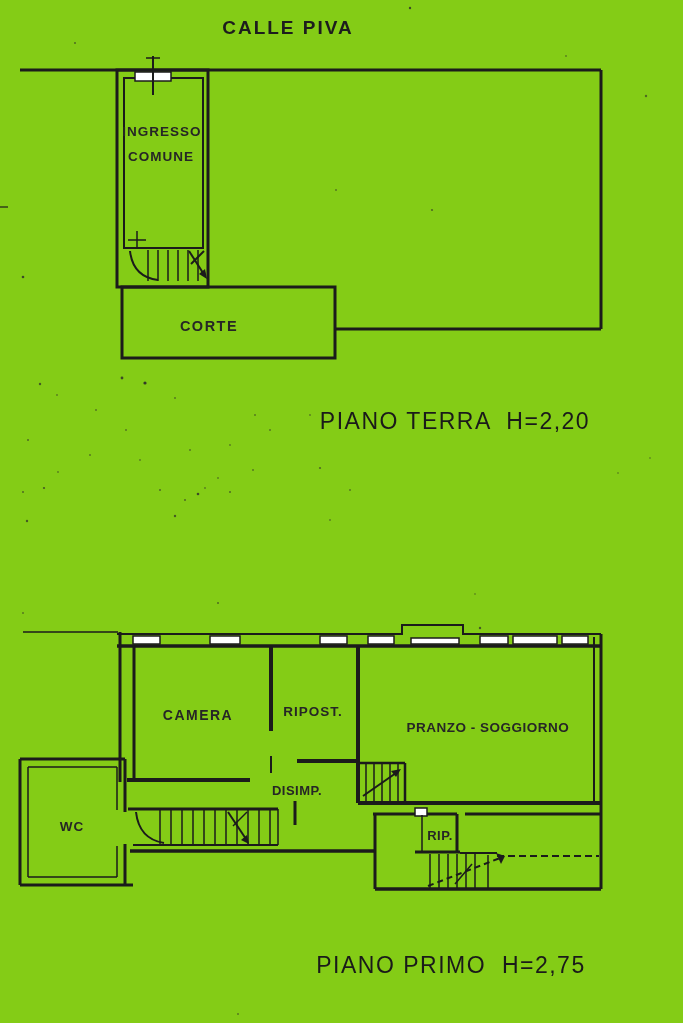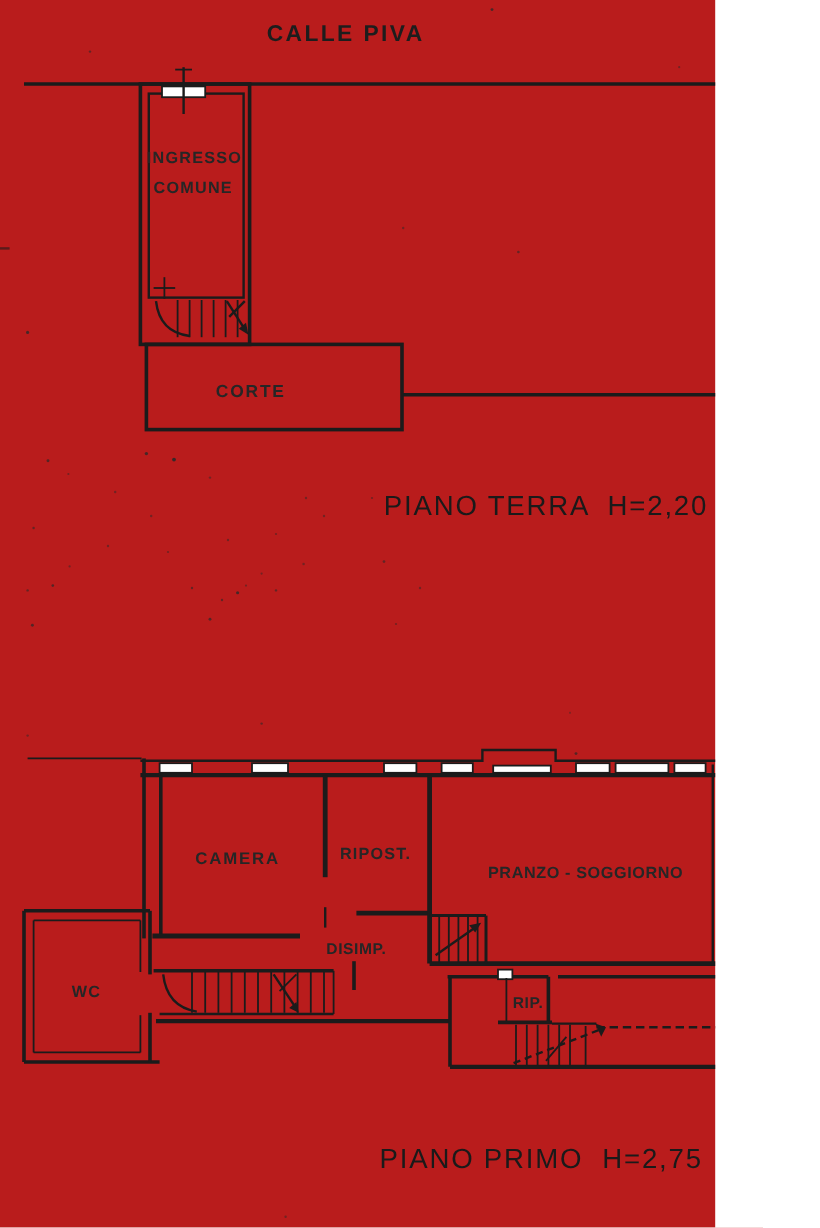--- a/index.html
+++ b/index.html
@@ -1,16 +1,16 @@
 <!DOCTYPE html>
 <html><head>
 <meta charset="utf-8">
 <style>
   html,body{margin:0;padding:0;background:#fff;}
-  .page{position:relative;width:596px;height:1023px;background:#b91c1c;overflow:hidden;
+  .page{position:relative;width:683px;height:1023px;background:#84cc16;overflow:hidden;
         font-family:"Liberation Sans", sans-serif;}
   svg text{fill:#1d1d1d;font-family:"Liberation Sans", sans-serif;white-space:pre;}
   .room-label{font-weight:700;fill:#262626;}
   .caption{font-size:23px;letter-spacing:1.5px;fill:#1a1a1a;}
   .ink{stroke:#1b1b1b;fill:none;}
   .win{stroke:#1b1b1b;fill:#fff;}
 </style>
 </head>
 <body>
 

